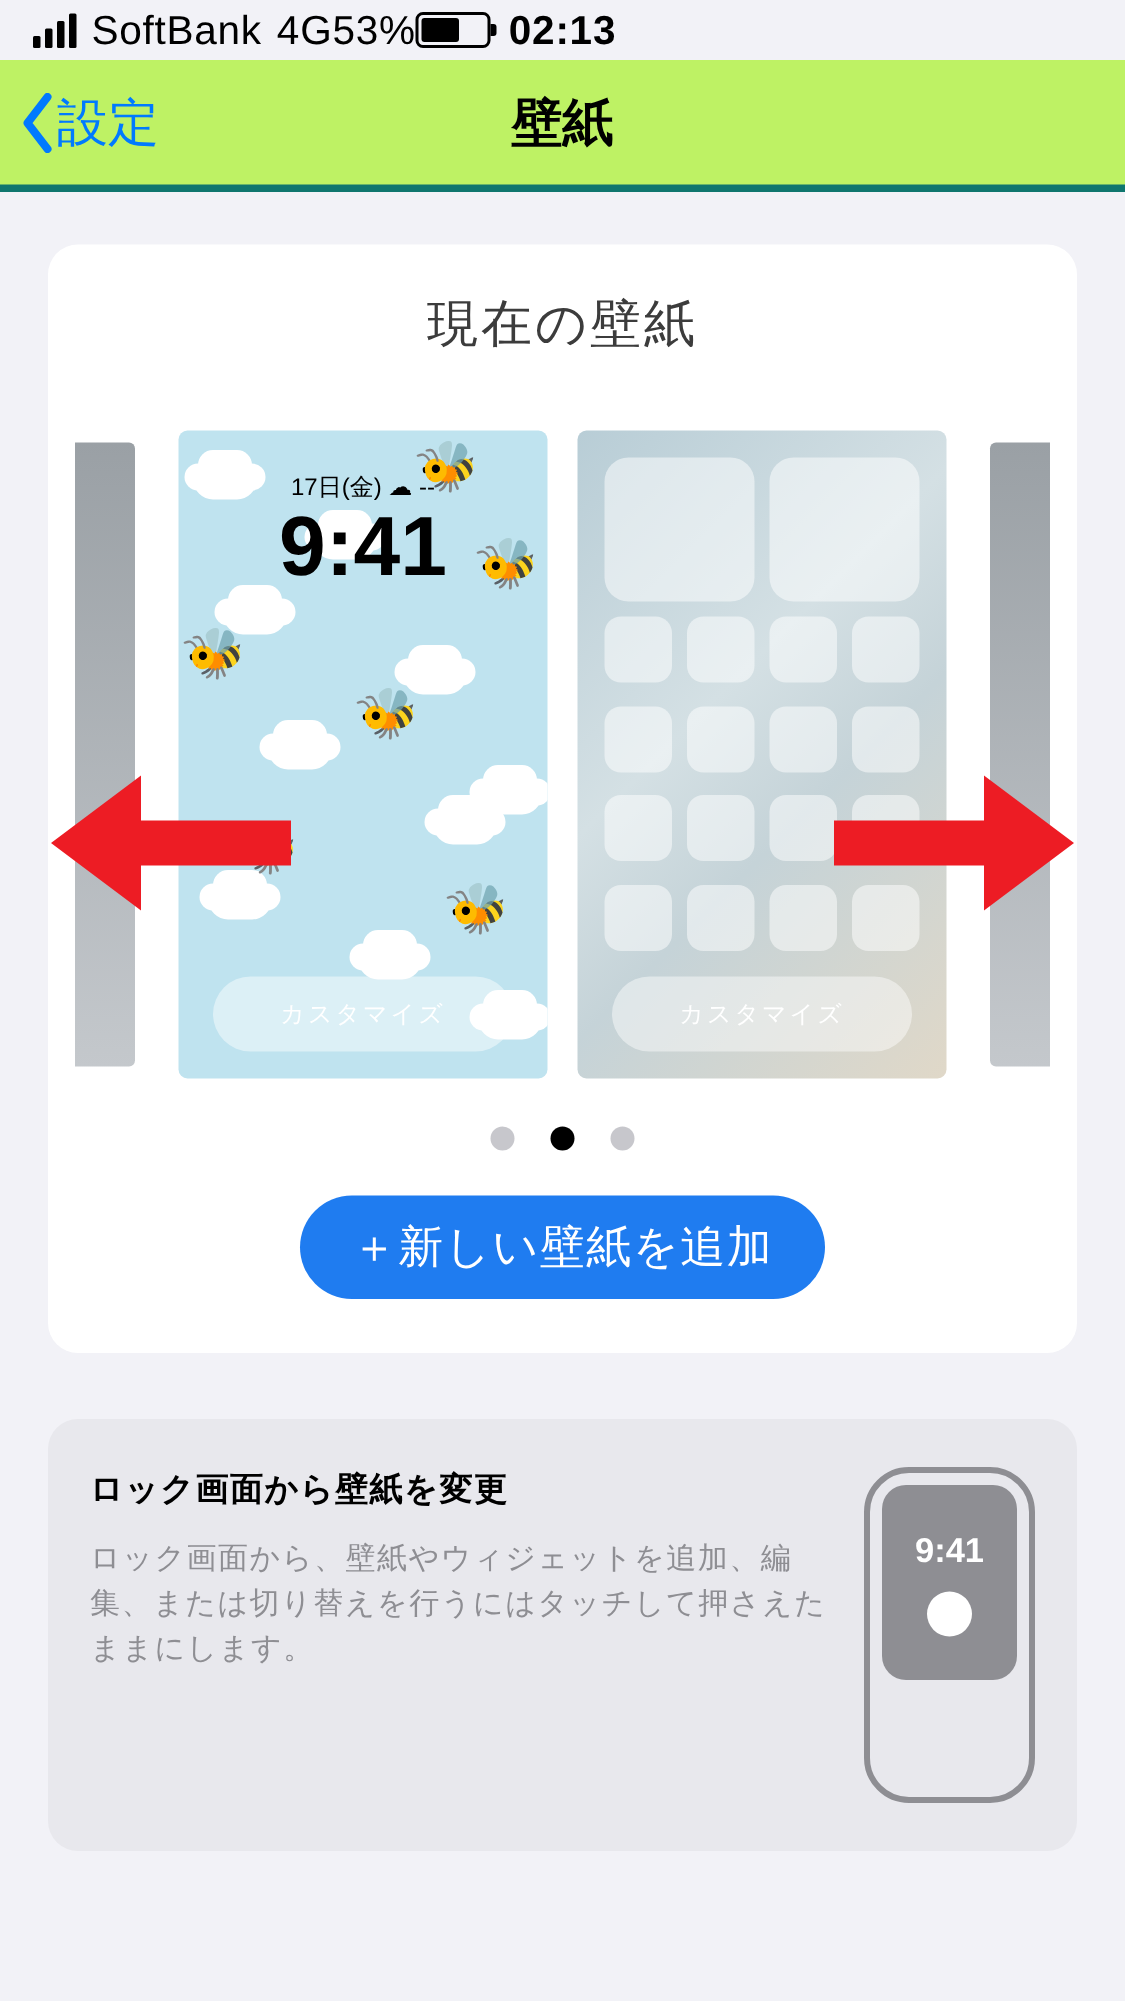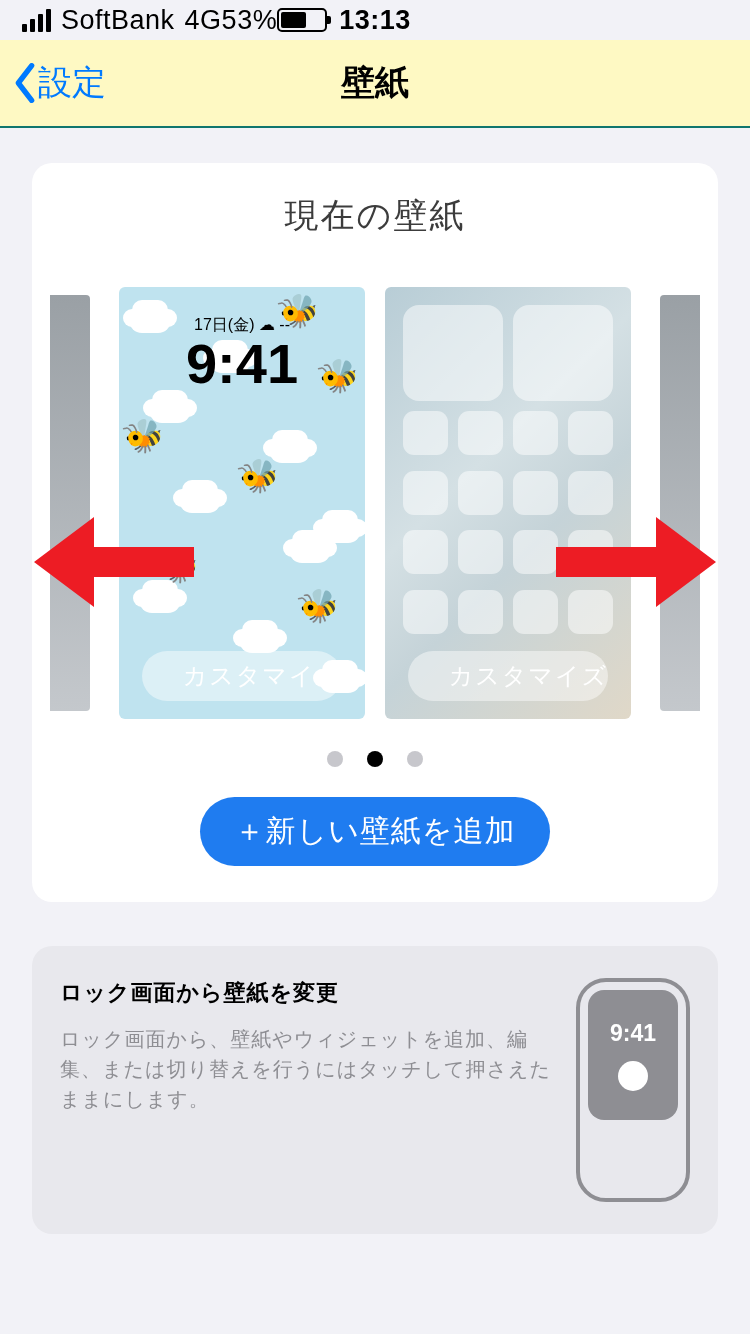--- a/index.html
+++ b/index.html
@@ -11,37 +11,37 @@
     .status .center { font-weight:600; position:absolute; left:50%; transform:translateX(-50%); }
     .status .right { display:flex; align-items:center; gap:0; }
     .signal { display:flex; align-items:flex-end; gap:3px; }
     .signal i { display:block; width:5px; background:#000; border-radius:1px; }
     .signal i:nth-child(1){height:8px}.signal i:nth-child(2){height:13px}.signal i:nth-child(3){height:18px}.signal i:nth-child(4){height:23px}
     .battery { width:50px; height:24px; border:2px solid #000; border-radius:5px; position:relative; }
     .battery::after { content:""; position:absolute; right:-6px; top:6px; width:4px; height:8px; background:#000; border-radius:0 2px 2px 0; }
     .battery .fill { position:absolute; left:2px; top:2px; bottom:2px; width:53%; background:#000; border-radius:2px; }
 
     
-    .nav { height:88px; display:flex; align-items:center; justify-content:center; position:relative; border-bottom:2px solid #0f766e; background:#fef9c3; }
+    .nav { height:88px; display:flex; align-items:center; justify-content:center; position:relative; border-bottom:5px solid #0f766e; background:#bef264; }
     .nav .back { position:absolute; left:12px; display:flex; align-items:center; color:#007aff; font-size:34px; }
     .nav .back svg { width:26px; height:40px; }
     .nav .title { font-size:34px; font-weight:600; }
 
     
     .card1 { margin:35px 32px 0; background:#fff; border-radius:20px; padding:30px 18px 36px; }
     .sect { text-align:center; font-size:34px; color:#3c3c3c; margin-bottom:46px; letter-spacing:2px; }
 
     .scroller { position:relative; height:436px; display:flex; align-items:center; justify-content:center; gap:20px; }
     .peek { width:40px; height:416px; background:linear-gradient(180deg,#9aa0a5,#c4c8cc); position:absolute; }
     .peek.l{ left:0; border-radius:0 4px 4px 0;} .peek.r{ right:0; border-radius:4px 0 0 4px;}
 
     .thumb { width:246px; height:432px; border-radius:6px; overflow:hidden; position:relative; }
     .thumb.lock { background:#bfe3ef; }
     .thumb.home { background:linear-gradient(135deg,#b8cdd6 0%,#d4e0e4 40%,#c5d3d8 60%,#e0d8c8 100%); }
-    .pill { position:absolute; bottom:18px; left:50%; transform:translateX(-50%); width:200px; height:50px; background:rgba(255,255,255,0.45); border-radius:26px; display:flex; align-items:center; justify-content:flex-end; color:#fff; font-size:24px; letter-spacing:2px; }
+    .pill { position:absolute; bottom:18px; left:50%; transform:translateX(-50%); width:200px; height:50px; background:rgba(255,255,255,0.45); border-radius:26px; display:flex; align-items:center; justify-content:center; color:#fff; font-size:16px; letter-spacing:2px; }
     .locktime { position:absolute; top:28px; left:0; right:0; text-align:center; color:#000; }
     .locktime .d { font-size:16px; font-weight:400; }
     .locktime .t { font-size:56px; font-weight:800; line-height:1; }
     .clouds { position:absolute; inset:0; }
     .cloud { position:absolute; width:42px; height:26px; background:#fff; border-radius:20px; box-shadow:-10px -2px 0 -4px #fff, 10px -2px 0 -4px #fff, 0 -10px 0 -3px #fff; }
     .bee { position:absolute; font-size:32px; transform:rotate(-20deg); }
 
     .homegrid { position:absolute; inset:18px 18px 80px 18px; display:grid; grid-template-columns:repeat(4,1fr); grid-template-rows:auto 1fr 1fr 1fr 1fr; gap:10px; }
     .wbig { grid-column:span 2; height:96px; background:rgba(255,255,255,0.5); border-radius:16px; }
     .wsm { height:44px; background:rgba(255,255,255,0.5); border-radius:11px; }
@@ -75,21 +75,21 @@
   <div class="left">
     <span class="signal">
         <i></i>
         <i></i>
         <i></i>
         <i></i>
       </span>
     <span>SoftBank</span>
     <span>4G</span>
   </div>
-  <div class="center">13:13</div>
+  <div class="center">02:13</div>
   <div class="right">
     <span>53%</span>
     <span class="battery">
         <span class="fill"></span>
       </span>
   </div>
 </div>
 
 <div class="nav">
   <div class="back">

